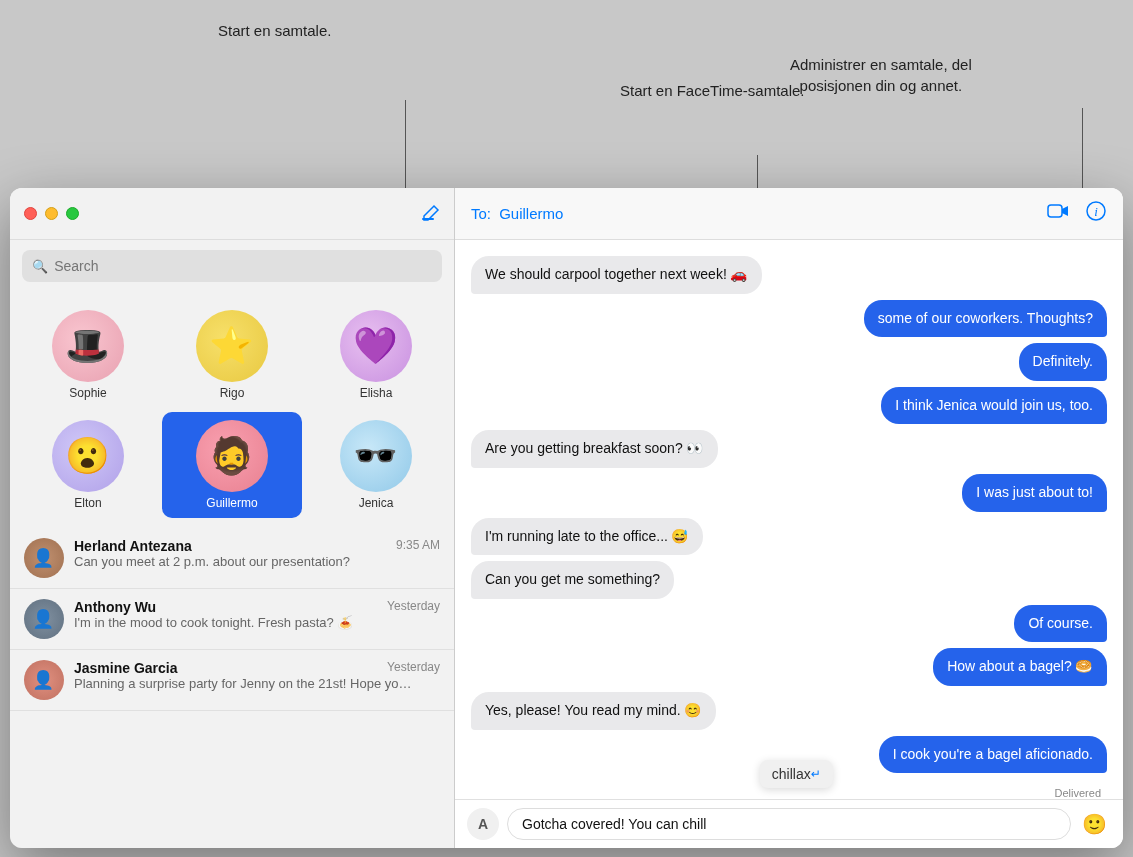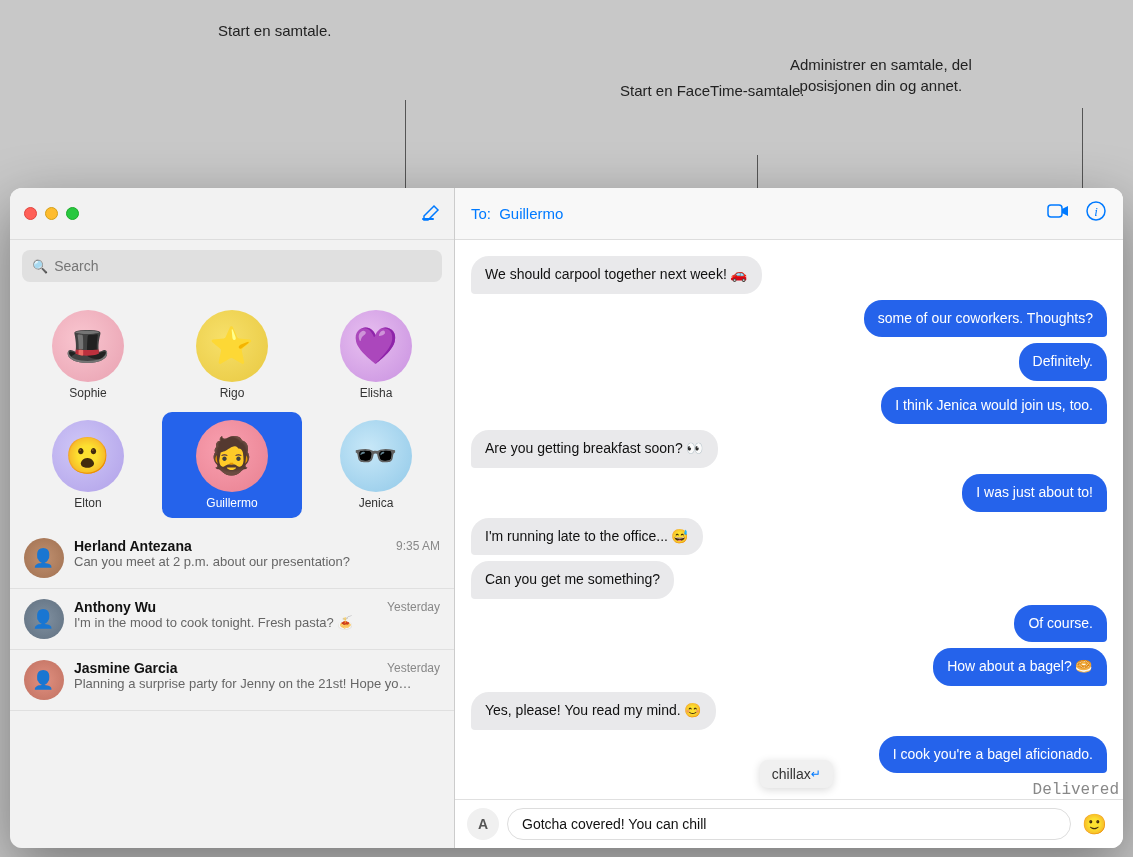--- a/index.html
+++ b/index.html
@@ -174,21 +174,21 @@
       align-items: center;
       justify-content: center;
       font-size: 18px;
       overflow: hidden;
     }
     .conv-avatar-herland { background: radial-gradient(circle, #c09070, #a07050); }
     .conv-avatar-anthony { background: radial-gradient(circle, #8090a0, #607080); }
     .conv-avatar-jasmine { background: radial-gradient(circle, #e09080, #c07060); }
 
     .conv-body { flex: 1; min-width: 0; }
-    .conv-header { display: flex; justify-content: space-between; align-items: center; }
+    .conv-header { display: flex; justify-content: space-between; align-items: flex-start; }
     .conv-name { font-size: 14px; font-weight: 600; color: #111; }
     .conv-time { font-size: 12px; color: #888; }
     .conv-preview { font-size: 13px; color: #666; white-space: nowrap; overflow: hidden; text-overflow: ellipsis; max-width: 340px; }
 
     
     .chat-panel {
       flex: 1;
       background: white;
       display: flex;
       flex-direction: column;
@@ -248,25 +248,24 @@
       border-bottom-left-radius: 4px;
     }
     .bubble.outgoing {
       background: #2563eb;
       color: white;
       border-bottom-right-radius: 4px;
     }
 
     .delivered-label {
       text-align: right;
-      font-size: 16px;
+      font-size: 11px;
       color: #888;
-      padding-right: 4px;
+      padding-right: 22px;
       margin-top: -2px;
-      font-family: Liberation Mono, monospace;
     }
 
     
     .input-area {
       border-top: 1px solid #e0e0e0;
       padding: 8px 12px;
       display: flex;
       align-items: center;
       gap: 8px;
       background: white;

